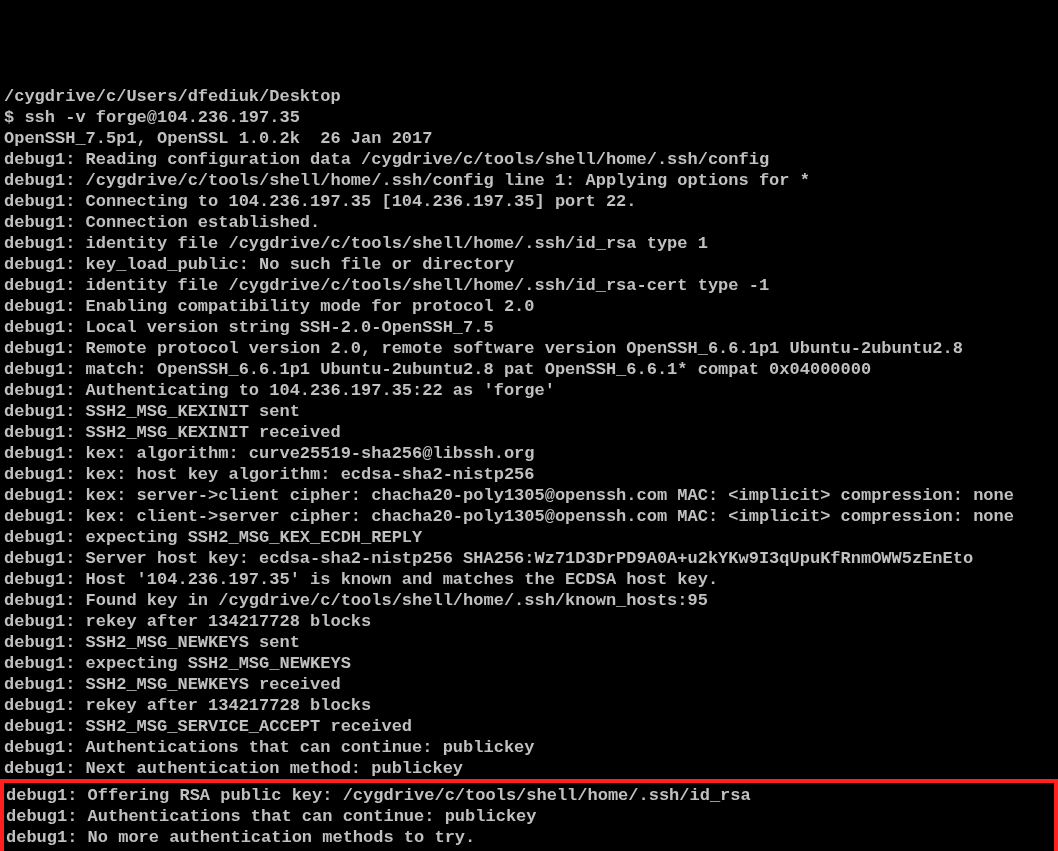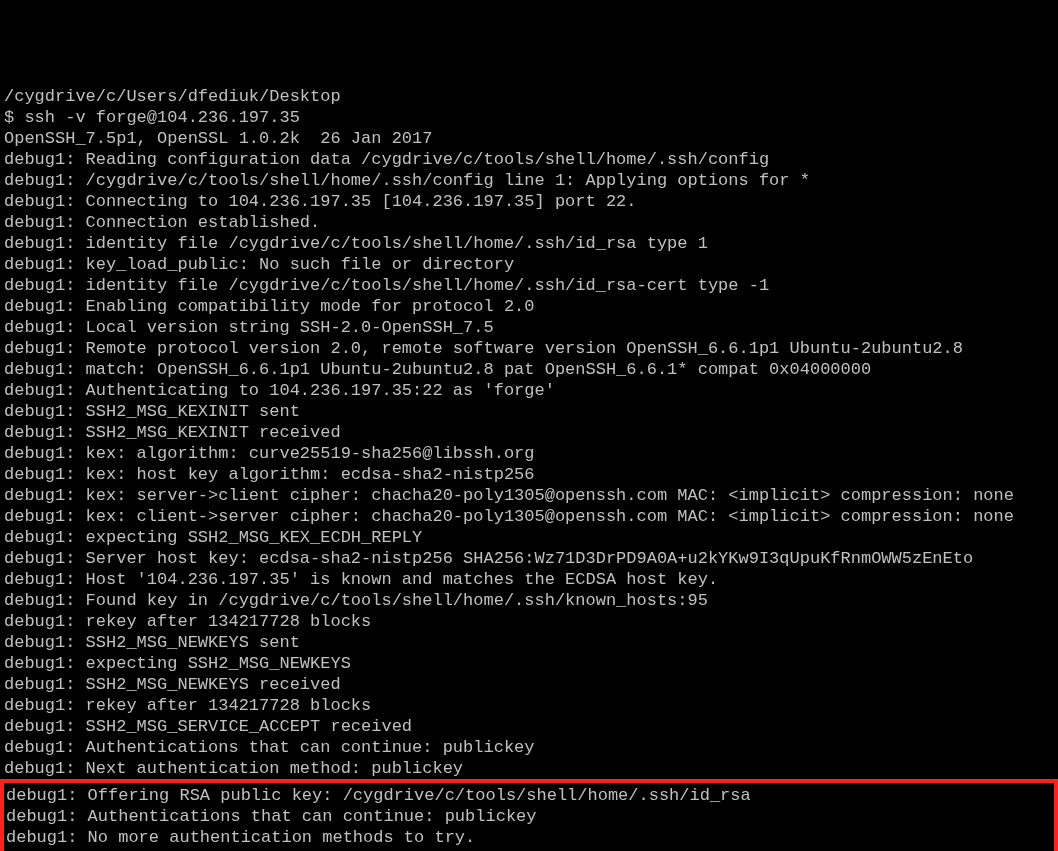--- a/index.html
+++ b/index.html
@@ -1,18 +1,19 @@
 <!DOCTYPE html>
 <html><head>
   <meta charset="utf-8">
   <style>
     * {
       margin: 0;
       padding: 0;
       box-sizing: border-box;
+      font-weight: bold;
     }
     body {
       background: #000000;
       font-family: 'Consolas', 'Courier New', monospace;
       font-size: 17px;
       line-height: 21px;
       color: #c0c0c0;
       padding: 2px 4px;
       width: 1058px;
       white-space: pre-wrap;

